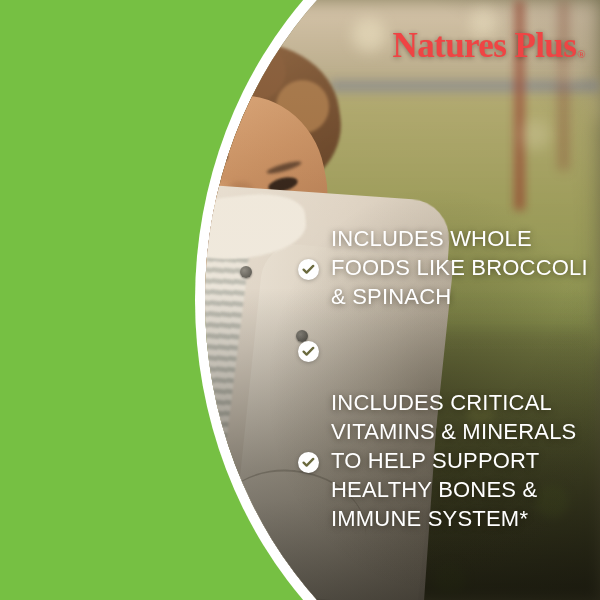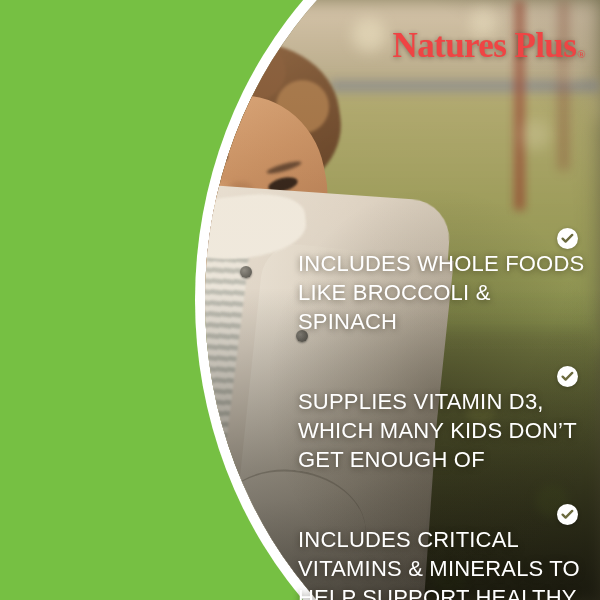--- a/index.html
+++ b/index.html
@@ -328,23 +328,22 @@
   }
 
   
   .bullets {
     position: absolute;
     left: 298px; top: 224px;
     width: 292px;
   }
   .bullet {
     display: flex;
-    align-items: flex-end;
+    align-items: center;
     margin-bottom: 26px;
-    flex-direction: column;
   }
   .bullet:last-child { margin-bottom: 0; }
   .check {
     flex: 0 0 auto;
     width: 21px; height: 21px;
     border-radius: 50%;
     background: #ffffff;
     margin-top: 4px;
     margin-right: 12px;
     position: relative;
@@ -439,21 +438,20 @@
       </span>
       <span class="bullet-text">INCLUDES WHOLE FOODS LIKE BROCCOLI &amp; SPINACH</span>
     </div>
 
     <div class="bullet">
       <span class="check">
         <svg width="13" height="13" viewBox="0 0 13 13" aria-hidden="true">
           <path d="M1.6 6.6 L4.6 9.6 L11.2 2.9" fill="none" stroke="#6b6a3e" stroke-width="2.3" stroke-linecap="round" stroke-linejoin="round"></path>
         </svg>
       </span>
-      <span class="bullet-text">SUPPLIES VITAMIN D3, WHICH MANY KIDS DON’T GET ENOUGH OF</span>
     </div>
 
     <div class="bullet">
       <span class="check">
         <svg width="13" height="13" viewBox="0 0 13 13" aria-hidden="true">
           <path d="M1.6 6.6 L4.6 9.6 L11.2 2.9" fill="none" stroke="#6b6a3e" stroke-width="2.3" stroke-linecap="round" stroke-linejoin="round"></path>
         </svg>
       </span>
       <span class="bullet-text">INCLUDES CRITICAL VITAMINS &amp; MINERALS TO HELP SUPPORT HEALTHY BONES &amp; IMMUNE SYSTEM*</span>
     </div>

